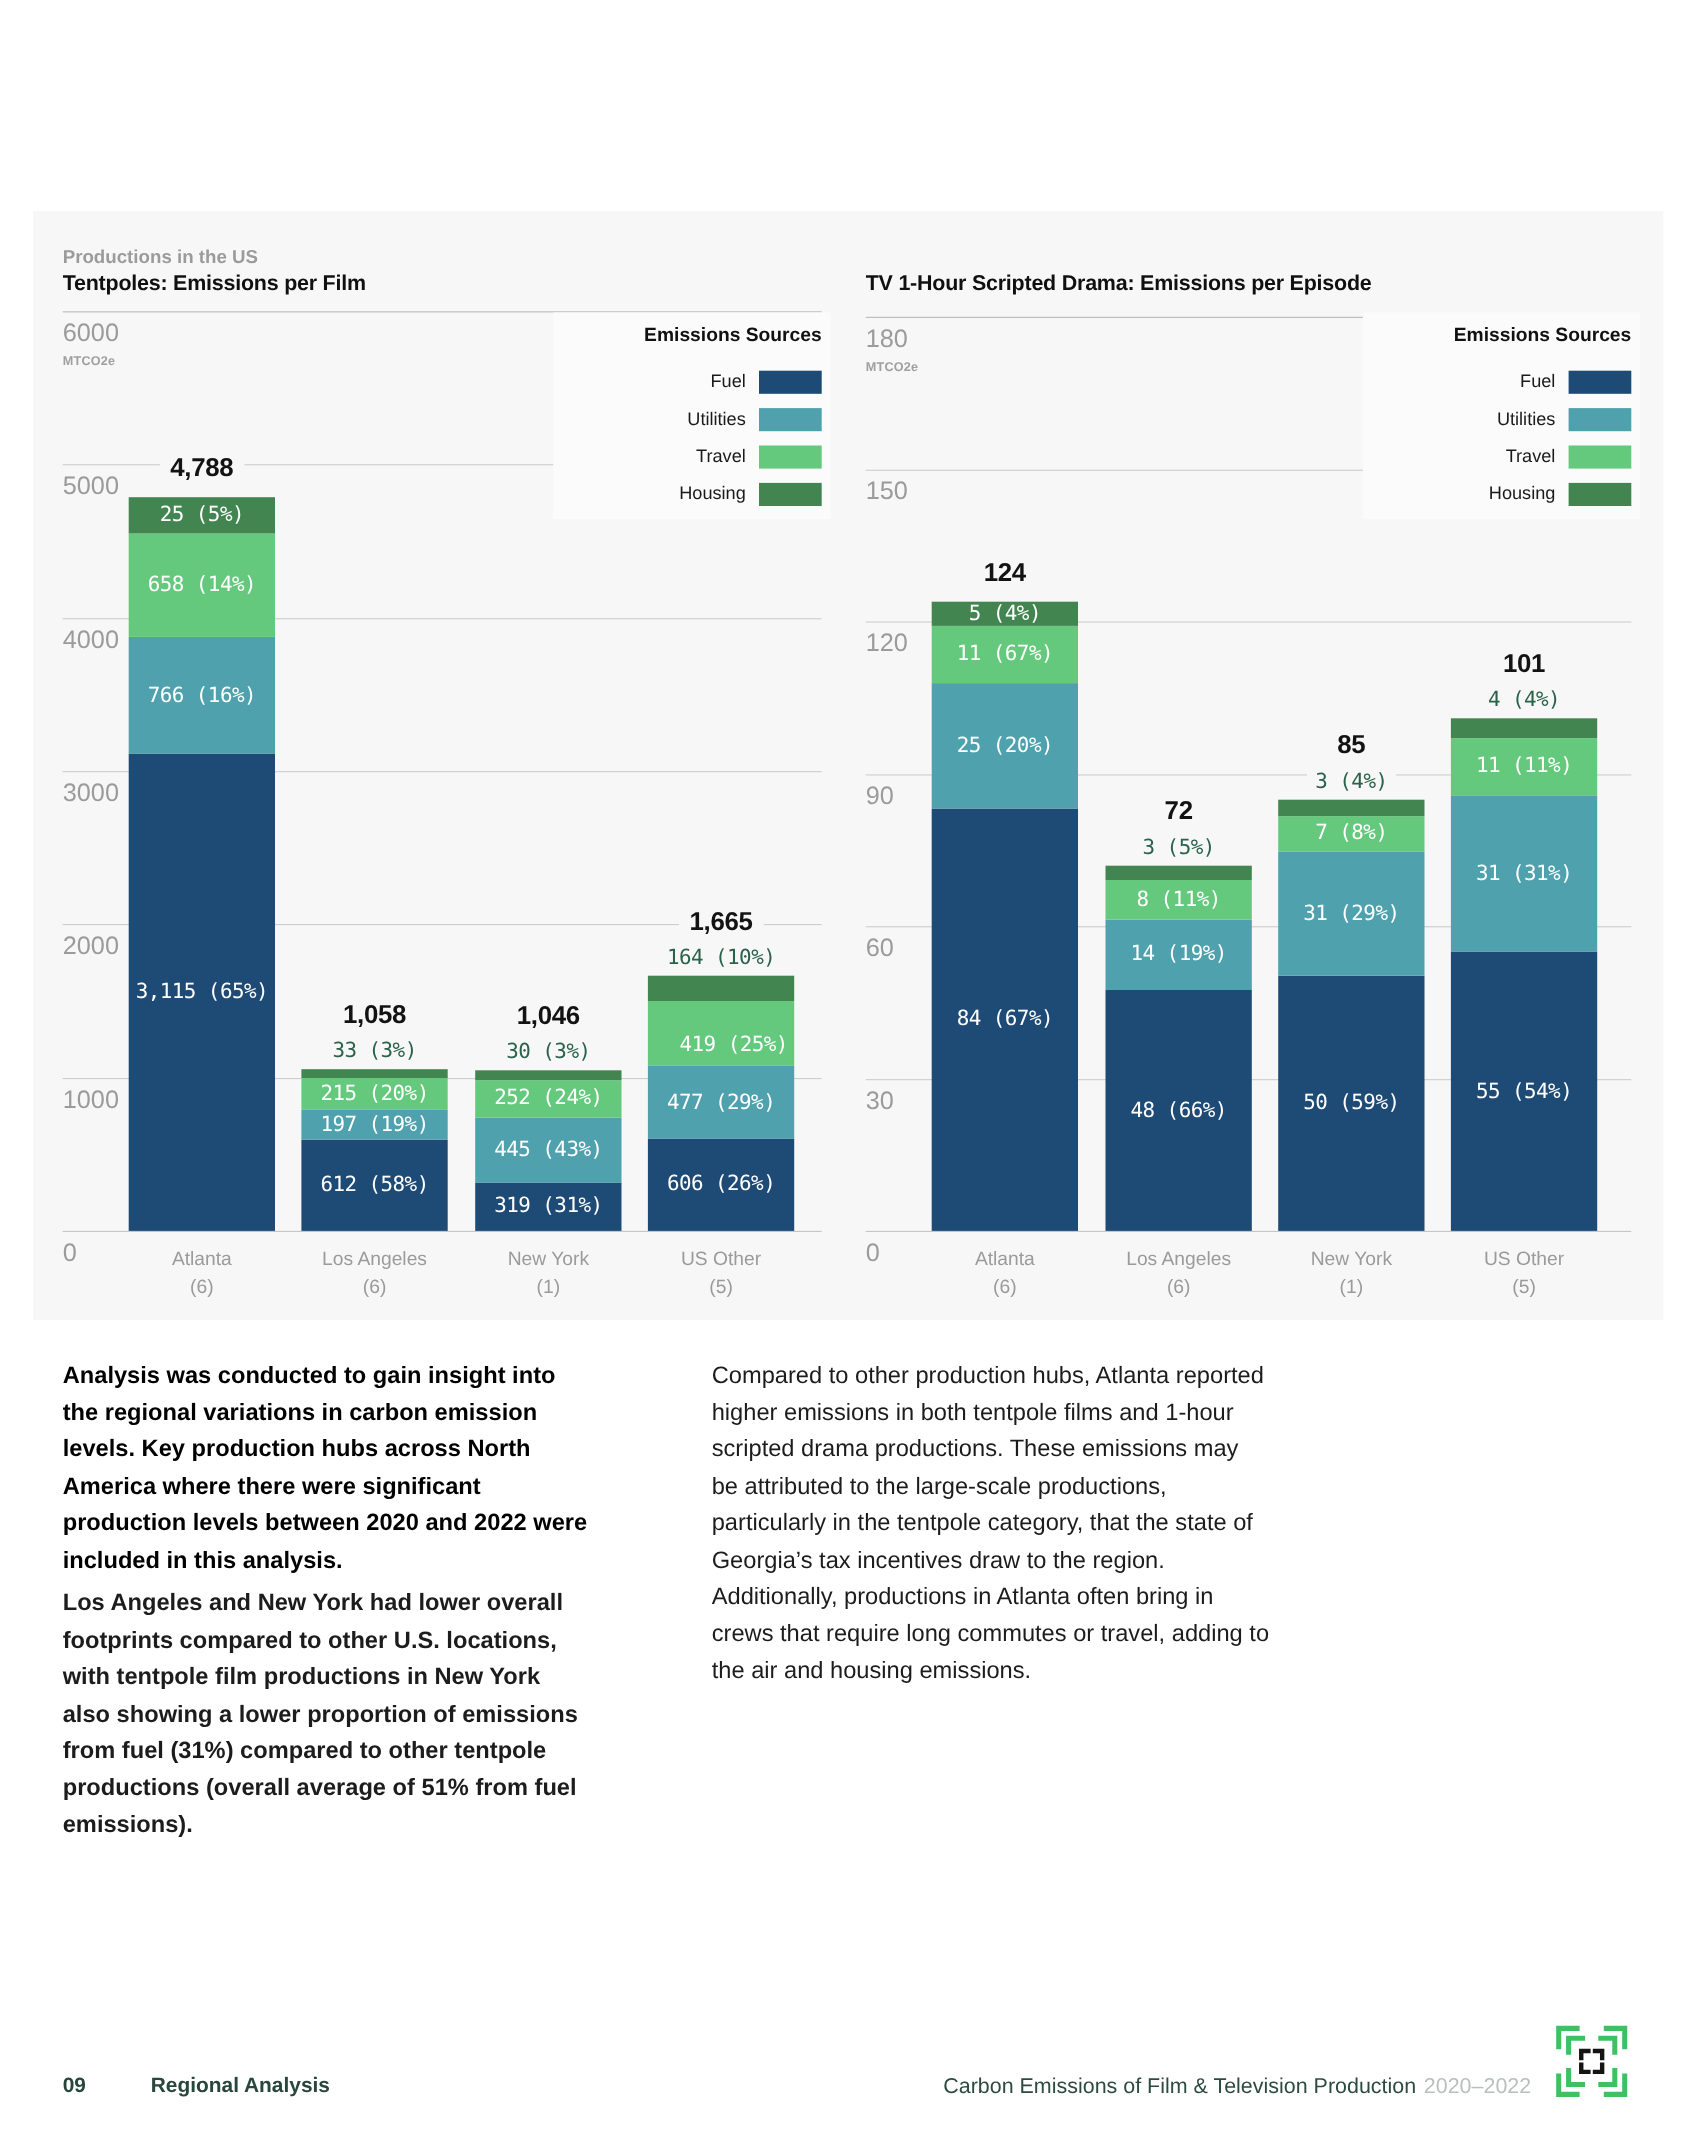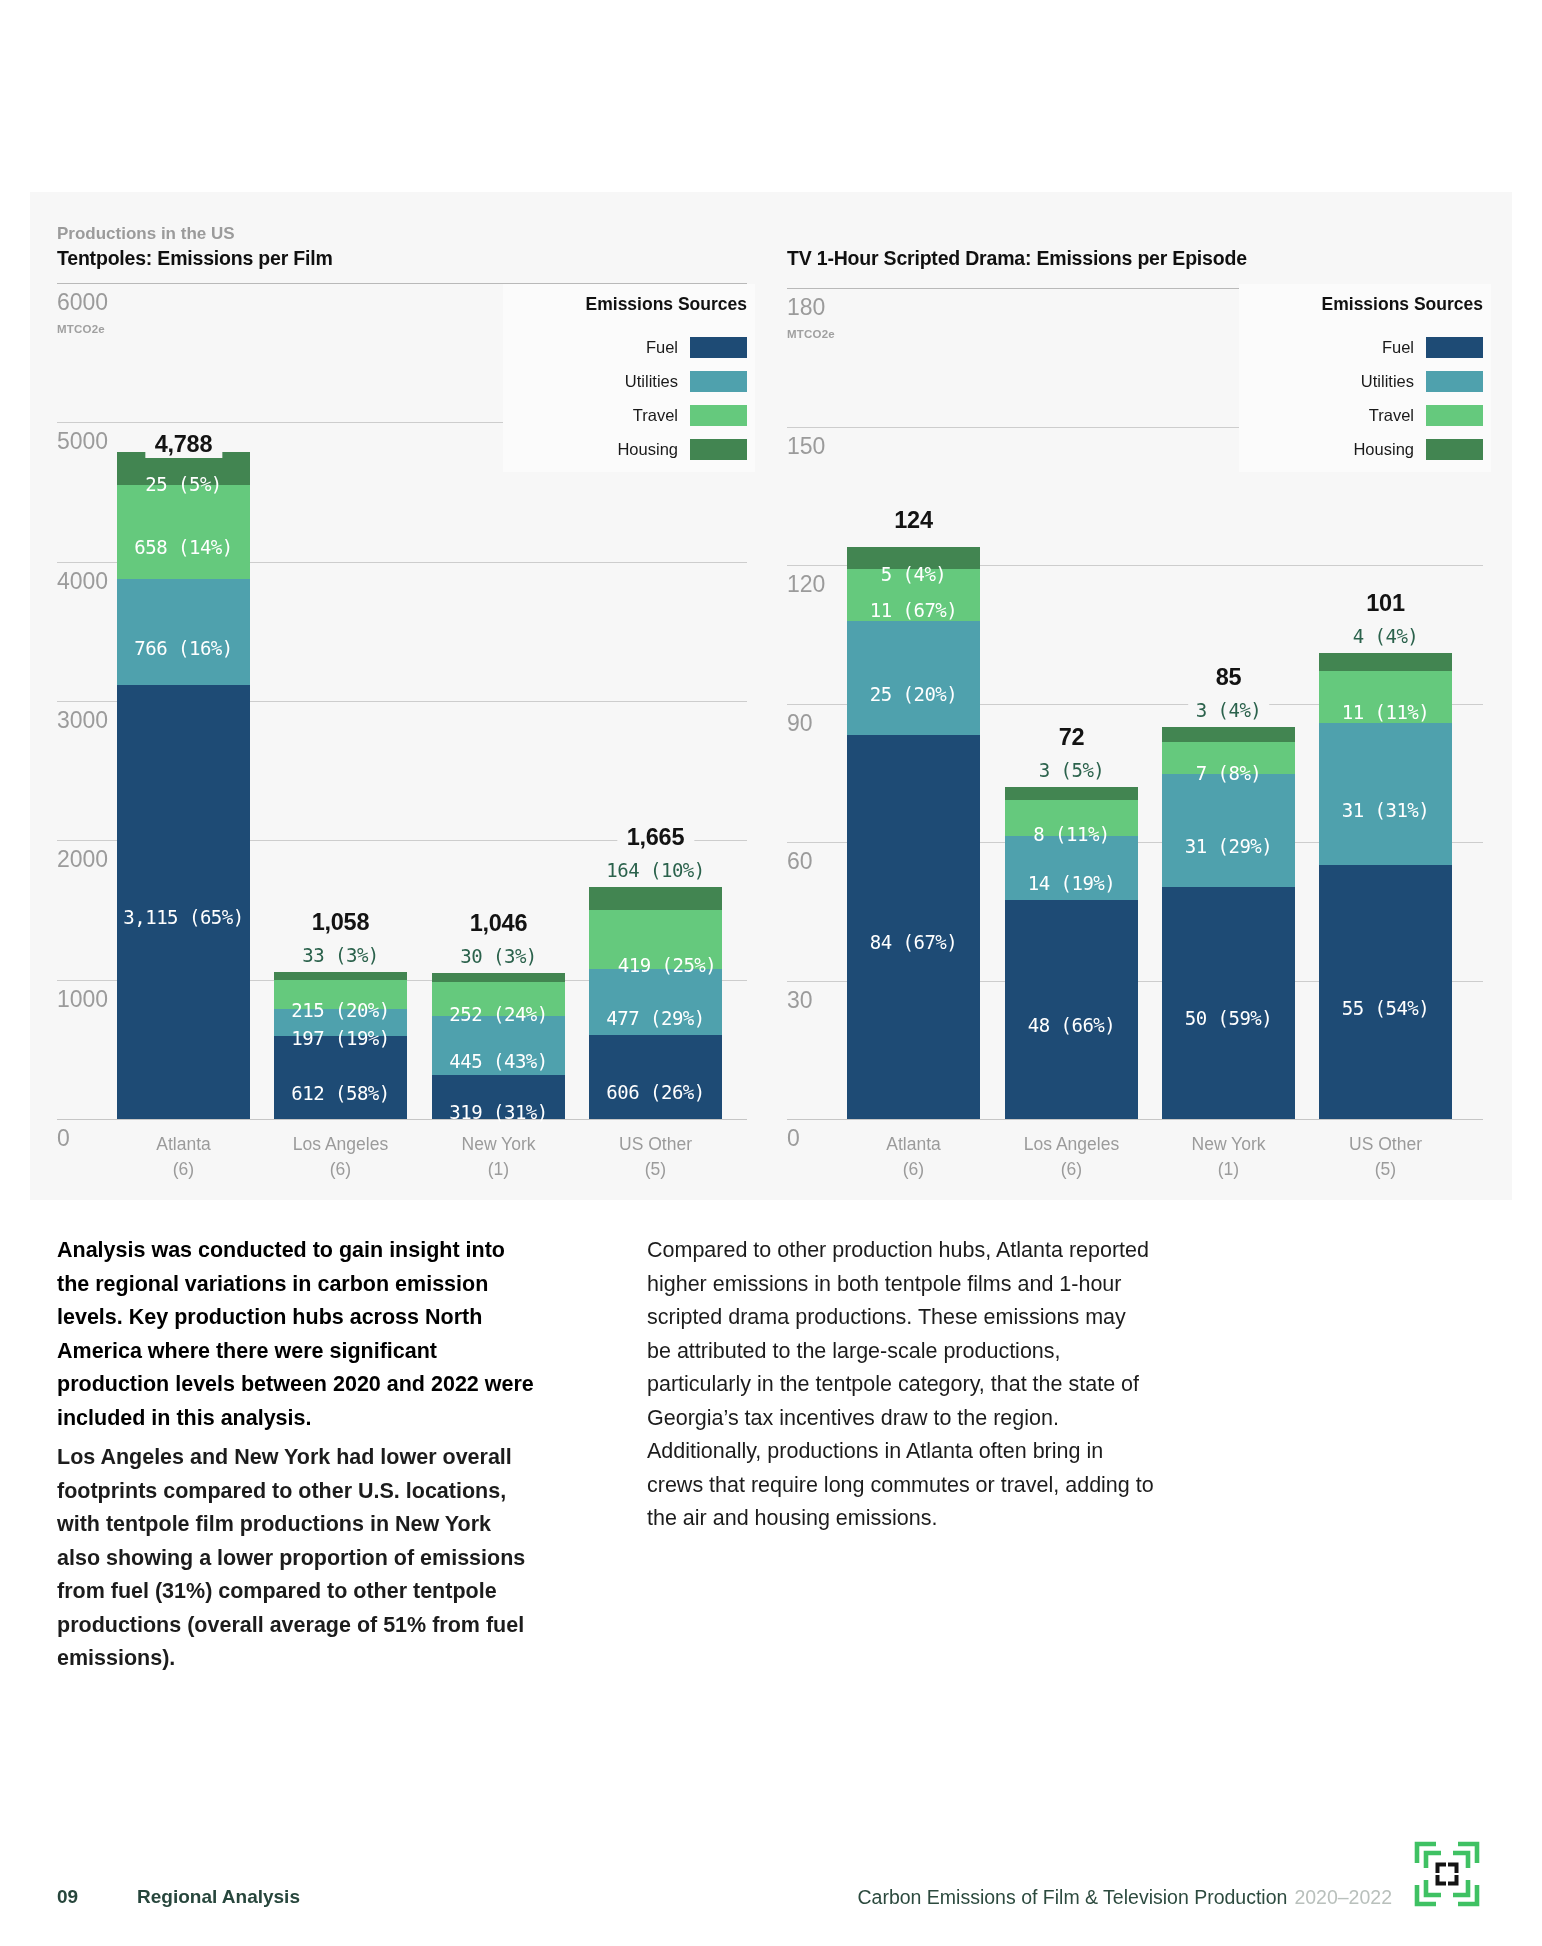--- a/index.html
+++ b/index.html
@@ -10,21 +10,21 @@
   .panel{left:30px;top:192px;width:1482px;height:1008px;background:#f7f7f7;}
   .eyebrow{left:57px;top:224px;font-size:17px;font-weight:700;color:#9b9b9b;}
   .chart-title{top:247px;font-size:19.5px;font-weight:700;color:#101010;letter-spacing:-0.2px;}
   .ct0{left:57px;} .ct1{left:787px;}
   .gridline{position:absolute;height:1px;}
   .ymax{position:absolute;color:#9b9b9b;font-size:23px;line-height:25px;}
   .yunit{font-size:11.5px;font-weight:700;color:#a0a0a0;margin-top:2px;letter-spacing:0.2px;}
   .ytick{position:absolute;color:#9b9b9b;font-size:23px;}
   .seg{position:absolute;}
   .seglab{position:absolute;text-align:center;color:#ffffff;font-family:"DejaVu Sans Mono",monospace;
-          font-size:19px;letter-spacing:-0.5px;white-space:nowrap;margin-top:16px;}
+          font-size:19px;letter-spacing:-0.5px;white-space:nowrap;}
   .totlab{position:absolute;transform:translateX(-50%);height:28px;line-height:28px;font-weight:700;
           font-size:23.5px;color:#131313;background:#f7f7f7;padding:0 10px;white-space:nowrap;letter-spacing:-0.3px;}
   .abovelab{position:absolute;transform:translateX(-50%);height:26px;line-height:26px;
           font-family:"DejaVu Sans Mono",monospace;font-size:19px;color:#2b624c;background:#f7f7f7;
           padding:0 8px;white-space:nowrap;letter-spacing:-0.5px;}
   .cat{position:absolute;text-align:center;color:#9b9b9b;font-size:17.5px;line-height:25px;}
   .legend{position:absolute;width:300px;height:184px;}
   .legbg{position:absolute;right:-8px;top:-2px;width:252px;height:188px;background:#fbfbfb;}
   .legtitle{position:absolute;right:0;top:8px;font-size:17.5px;font-weight:700;color:#111;}
   .legrow{position:absolute;right:0;display:flex;align-items:center;gap:12px;height:21px;}
@@ -93,21 +93,21 @@
     <div class="gridline" style="left: 57px; top: 1119px; width: 690px; background: rgb(198, 198, 198);"></div>
     <div class="ytick" style="left: 57px; top: 1125px;">0</div>
     <div class="seg" style="left: 117px; top: 685.367px; width: 133px; height: 433.633px; background: rgb(30, 75, 117);"></div>
     <div class="seglab" style="left: 117px; top: 685.367px; width: 133px; height: 433.633px; line-height: 433.633px;">3,115 (65%)</div>
     <div class="seg" style="left: 117px; top: 578.626px; width: 133px; height: 106.74px; background: rgb(79, 161, 173);"></div>
     <div class="seglab" style="left: 117px; top: 578.626px; width: 133px; height: 106.74px; line-height: 106.74px;">766 (16%)</div>
     <div class="seg" style="left: 117px; top: 485.228px; width: 133px; height: 93.3979px; background: rgb(101, 201, 125);"></div>
     <div class="seglab" style="left: 117px; top: 485.228px; width: 133px; height: 93.3979px; line-height: 93.3979px;">658 (14%)</div>
     <div class="seg" style="left: 117px; top: 451.872px; width: 133px; height: 33.3564px; background: rgb(66, 133, 81);"></div>
     <div class="seglab" style="left: 117px; top: 451.872px; width: 133px; height: 33.3564px; line-height: 33.3564px;">25 (5%)</div>
-    <div class="totlab" style="left: 183.5px; top: 410.872px; margin-top: 19px;">4,788</div>
+    <div class="totlab" style="left: 183.5px; top: 410.872px;">4,788</div>
     <div class="seg" style="left: 274px; top: 1036.07px; width: 133px; height: 82.9255px; background: rgb(30, 75, 117);"></div>
     <div class="seglab" style="left: 274px; top: 1036.07px; width: 133px; height: 82.9255px; line-height: 82.9255px;">612 (58%)</div>
     <div class="seg" style="left: 274px; top: 1008.91px; width: 133px; height: 27.1652px; background: rgb(79, 161, 173);"></div>
     <div class="seglab" style="left: 274px; top: 1008.91px; width: 133px; height: 27.1652px; line-height: 27.1652px;">197 (19%)</div>
     <div class="seg" style="left: 274px; top: 980.314px; width: 133px; height: 28.595px; background: rgb(101, 201, 125);"></div>
     <div class="seglab" style="left: 274px; top: 980.314px; width: 133px; height: 28.595px; line-height: 28.595px;">215 (20%)</div>
     <div class="seg" style="left: 274px; top: 971.585px; width: 133px; height: 8.72895px; background: rgb(66, 133, 81);"></div>
     <div class="totlab" style="left: 340.5px; top: 907.585px;">1,058</div>
     <div class="abovelab" style="left: 340.5px; top: 941.585px;">33 (3%)</div>
     <div class="seg" style="left: 432px; top: 1075.42px; width: 133px; height: 43.5786px; background: rgb(30, 75, 117);"></div>

